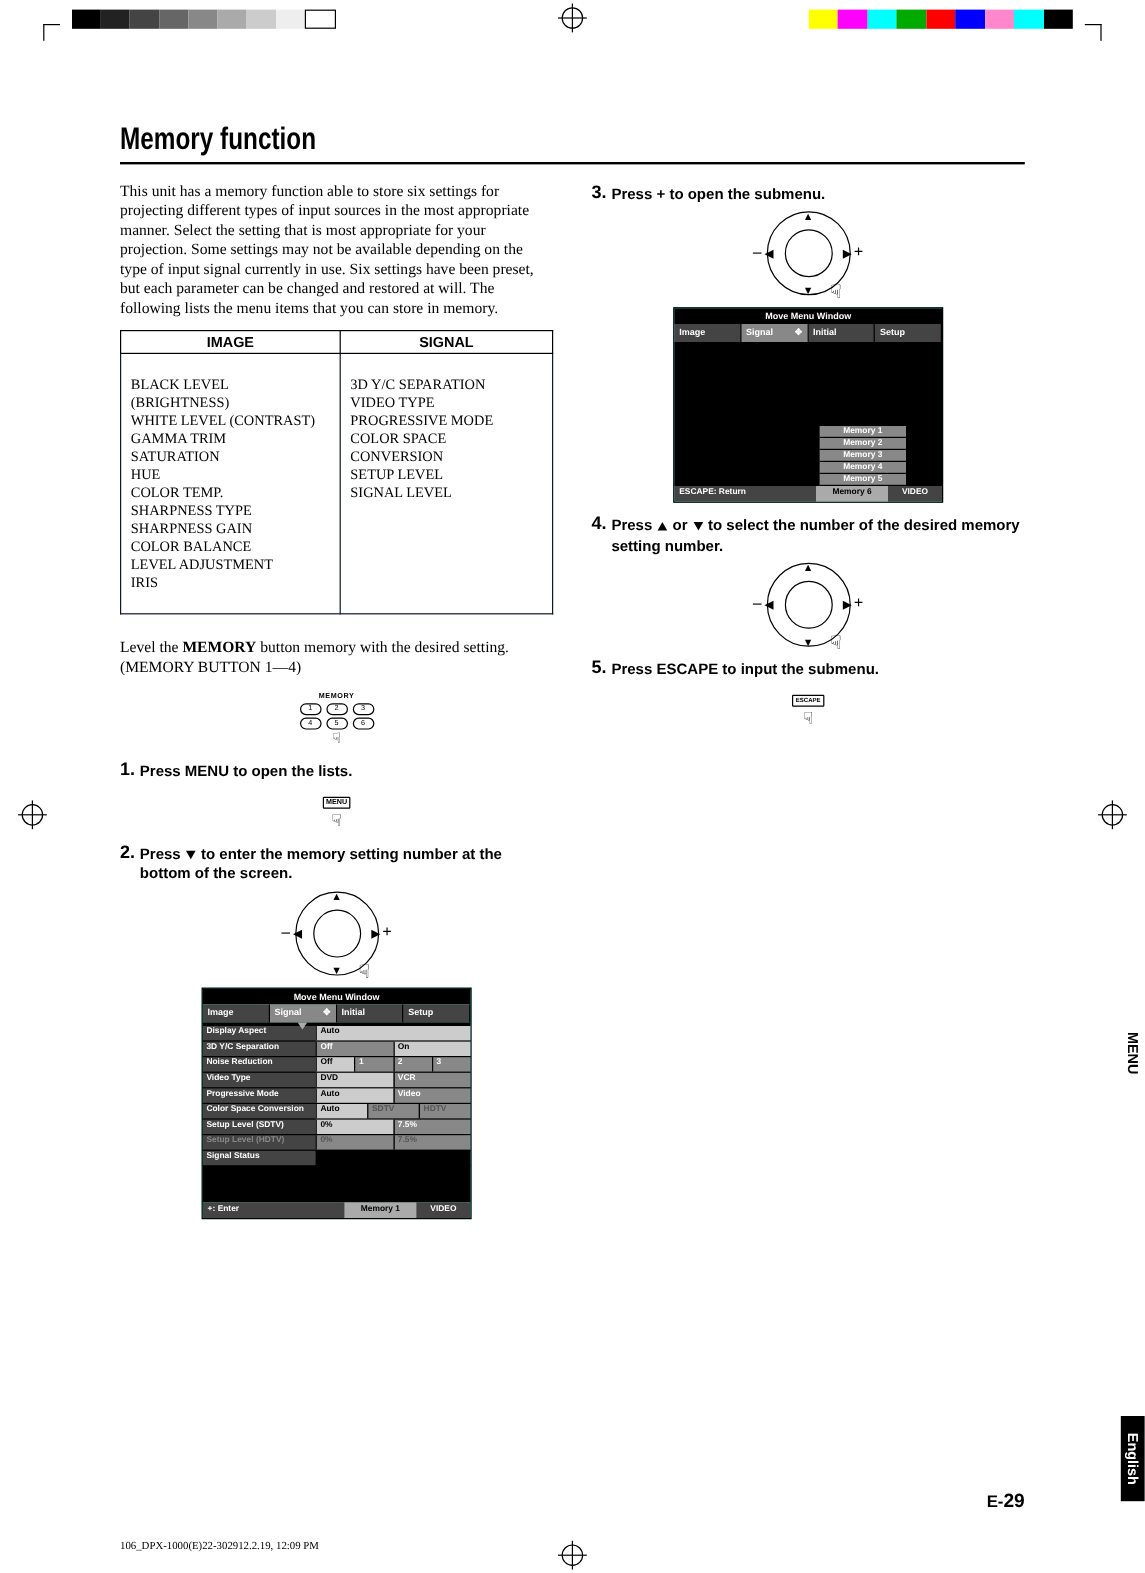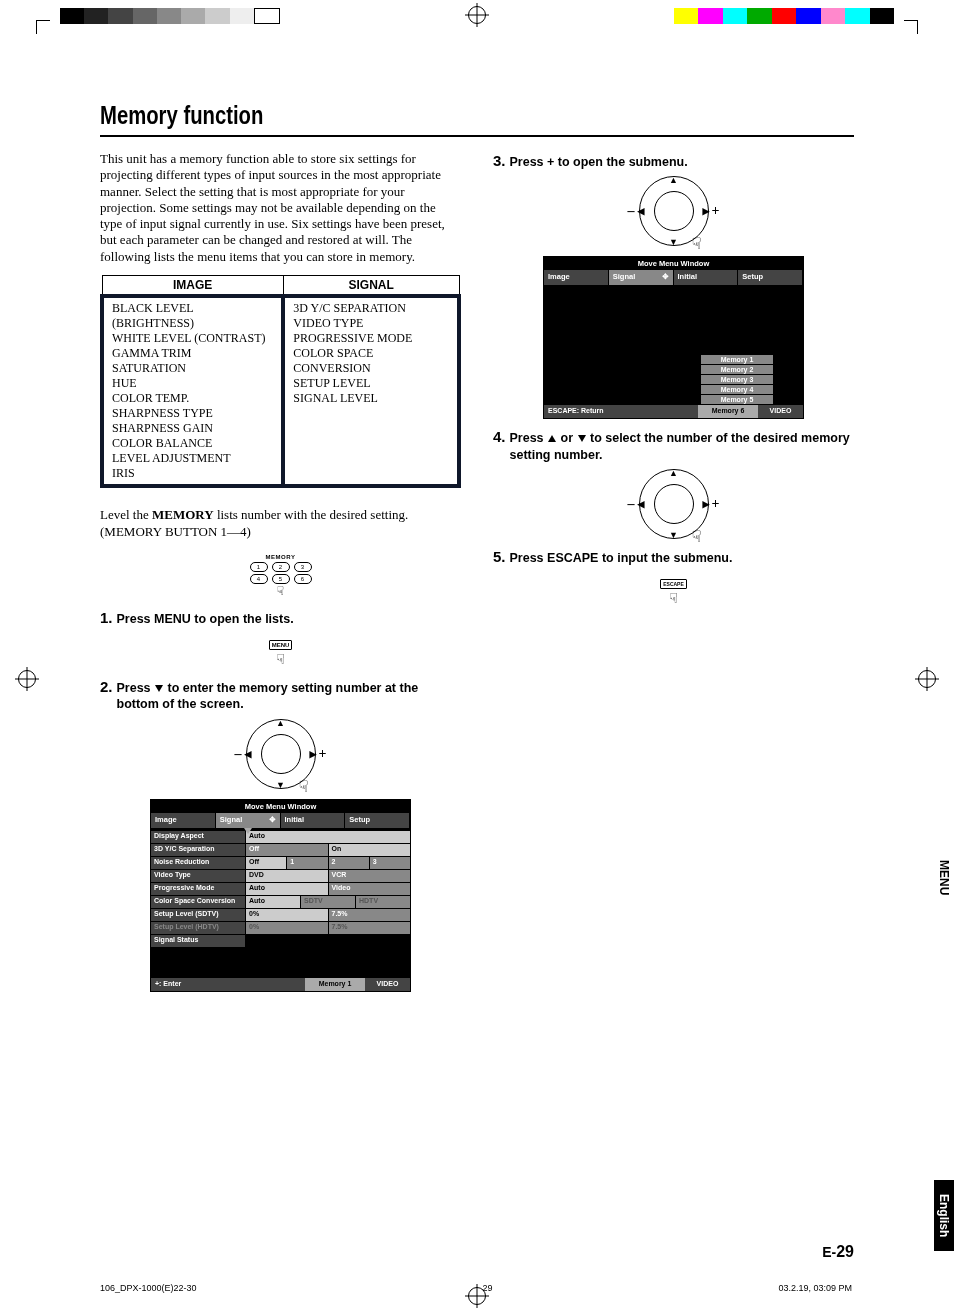--- a/index.html
+++ b/index.html
@@ -49,22 +49,22 @@
     margin-bottom: 18px;
   }
   table.memtable th {
     border: 1px solid #000;
     font-family: Arial, Helvetica, sans-serif;
     font-weight: bold;
     padding: 2px 6px;
     text-align: center;
   }
   table.memtable td {
-    border: 4px solid #0f172a;
-    padding: 3px 8px;
+    border: 1px solid #0f172a;
+    padding: 18px 8px;
     vertical-align: top;
     line-height: 1.25;
   }
   h2.section {
     font-family: Arial, Helvetica, sans-serif;
     font-size: 17px;
     font-weight: bold;
     margin: 16px 0 8px;
     display: flex;
     align-items: center;
@@ -102,21 +102,21 @@
     border-left: 4px solid transparent;
     border-right: 4px solid transparent;
     vertical-align: middle;
     margin: 0 1px;
   }
   .tri-up { border-bottom: 7px solid #000; }
   .tri-down { border-top: 7px solid #000; }
 
   
   .osd {
-    width: 261px;
+    width: 225px;
     margin: 8px auto;
     border: 1.5px solid #000;
     background: #5eead4;
     font-family: Arial, Helvetica, sans-serif;
     font-size: 8px;
     color: #fff;
   }
   .osd .titlebar {
     background: #000;
     color: #fff;
@@ -265,24 +265,24 @@
   .sidetab.menu { top:850px; background:#fff; color:#000; }
   .sidetab.english { top:1180px; background:#000; color:#fff; padding:14px 3px; }
 
   .pagefoot {
     position:absolute; bottom:50px; right:100px;
     font-family:Arial,sans-serif; font-weight:bold; font-size:16px;
   }
   .pagefoot .e { font-size:14px; }
 
   .printfoot {
-    position:absolute; bottom:18px; left:0; right:2px;
-    display:flex; justify-content:space-between;
+    position:absolute; bottom:18px; left:0; right:12px;
+    display:flex; justify-content:flex-start;
     padding: 0 100px;
-    font-family:Liberation Sans, sans-serif; font-size:9px; color:#000;
+    font-family:Liberation Serif, serif; font-size:9px; color:#000;
   }
   .corner { position:absolute; width:14px; height:14px; }
   .corner.tl { top:20px; left:36px; border-top:1px solid #000; border-left:1px solid #000;}
   .corner.tr { top:20px; right:36px; border-top:1px solid #000; border-right:1px solid #000;}
 </style>
 </head>
 <body>
 
 <div class="color-bar left">
   <span style="background:#000"></span>
@@ -345,21 +345,21 @@
 PROGRESSIVE MODE
 COLOR SPACE CONVERSION
 SETUP LEVEL
 SIGNAL LEVEL</td>
         </tr>
       </tbody>
         </table>
 
 
       <p class="bodytext">
-        <span>Level the </span><b>MEMORY</b><span> lists number with the desired setting.</span><br>
+        <span>Level the </span><b>MEMORY</b><span> button memory with the desired setting.</span><br>
         <span>(MEMORY BUTTON 1—4)</span>
       </p>
 
       <div class="membtns">
         <div class="title">MEMORY</div>
         <div class="row">
           <div class="btn">1</div>
           <div class="btn">2</div>
           <div class="btn">3</div>
         </div>
@@ -551,14 +551,14 @@
 <div class="sidetab menu">MENU</div>
 <div class="sidetab english">English</div>
 
 <div class="pagefoot">
   <span class="e">E-</span><span>29</span>
 </div>
 
 <div class="printfoot">
   <span>106_DPX-1000(E)22-30</span>
   <span>29</span>
-  <span>03.2.19, 03:09 PM</span>
+  <span>12.2.19, 12:09 PM</span>
 </div>
 
 </body></html>

